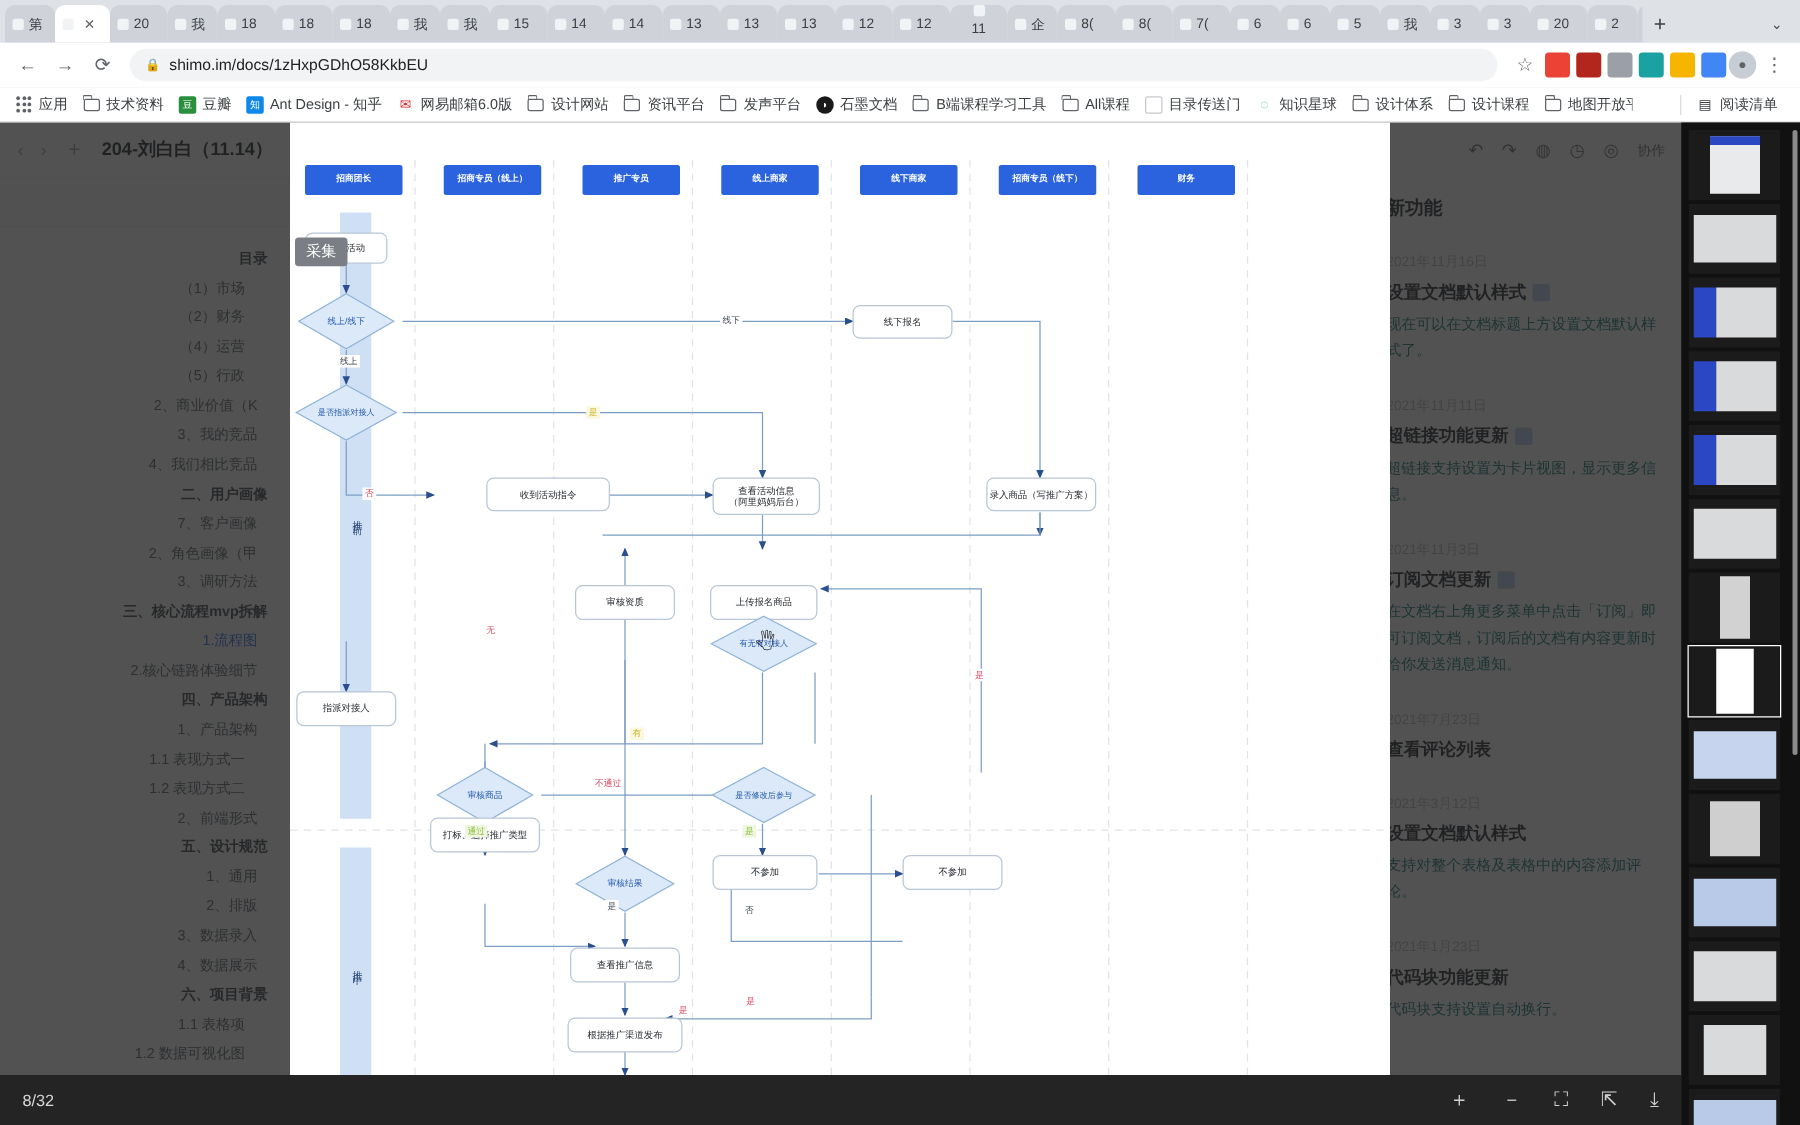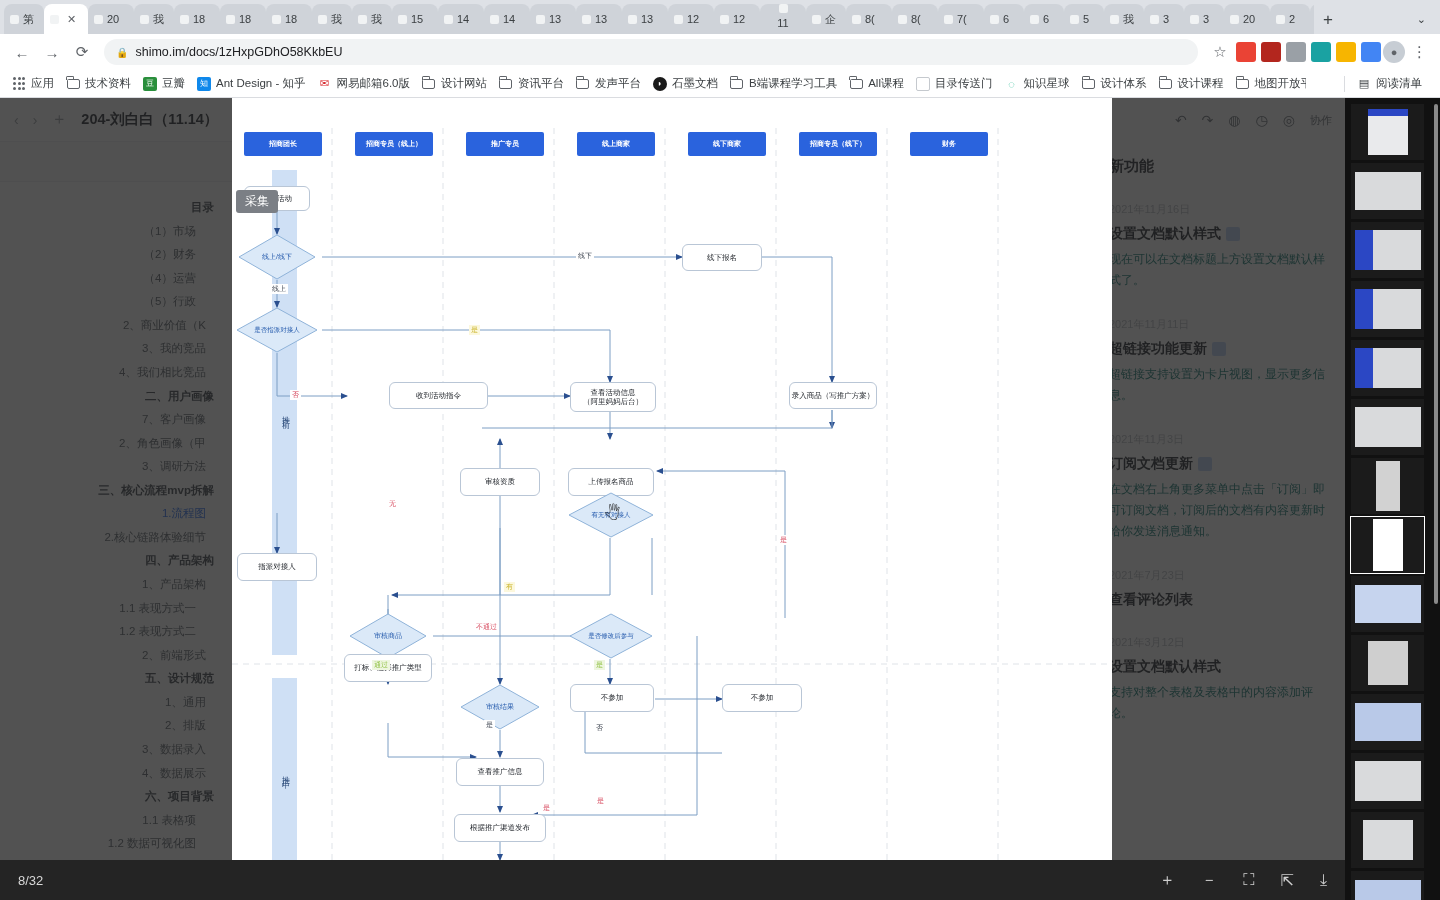--- a/index.html
+++ b/index.html
@@ -521,20 +521,27 @@
                 <span>查看评论列表</span>
               </div>
             </div>
             <div class="np-item">
               <div class="np-date">2021年3月12日</div>
               <div class="np-h">
                 <span>设置文档默认样式</span>
               </div>
               <div class="np-p">支持对整个表格及表格中的内容添加评论。</div>
             </div>
+            <div class="np-item">
+              <div class="np-date">2021年1月23日</div>
+              <div class="np-h">
+                <span>代码块功能更新</span>
+              </div>
+              <div class="np-p">代码块支持设置自动换行。</div>
+            </div>
           </div>
       </div>
 
       <div class="dim"></div>
     </div>
 
     <div class="viewer-stage">
       <div class="flow">
 
         <div class="lane" style="left:40px; top:72px; width:25px; height:485px;">

